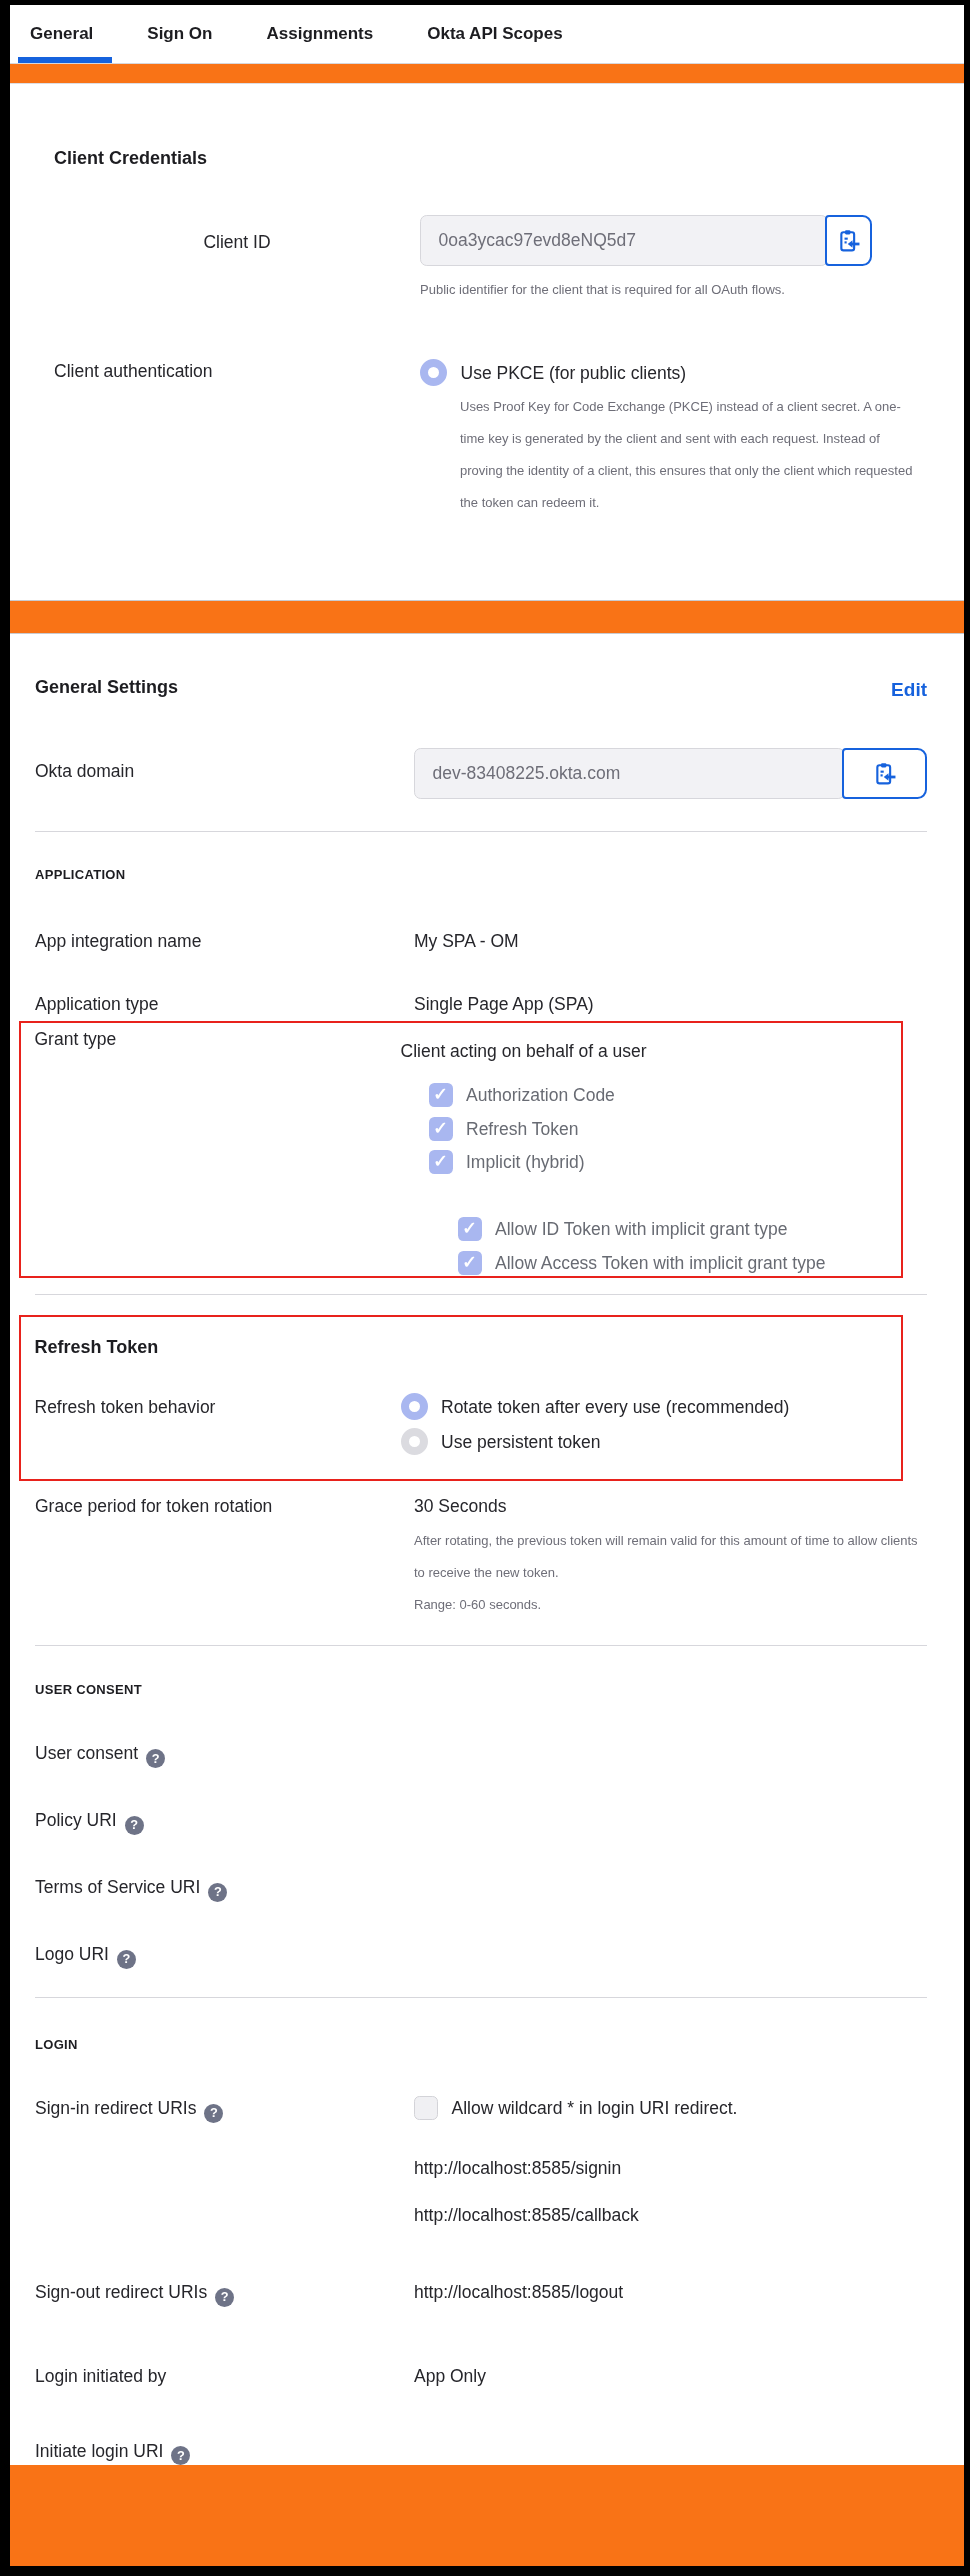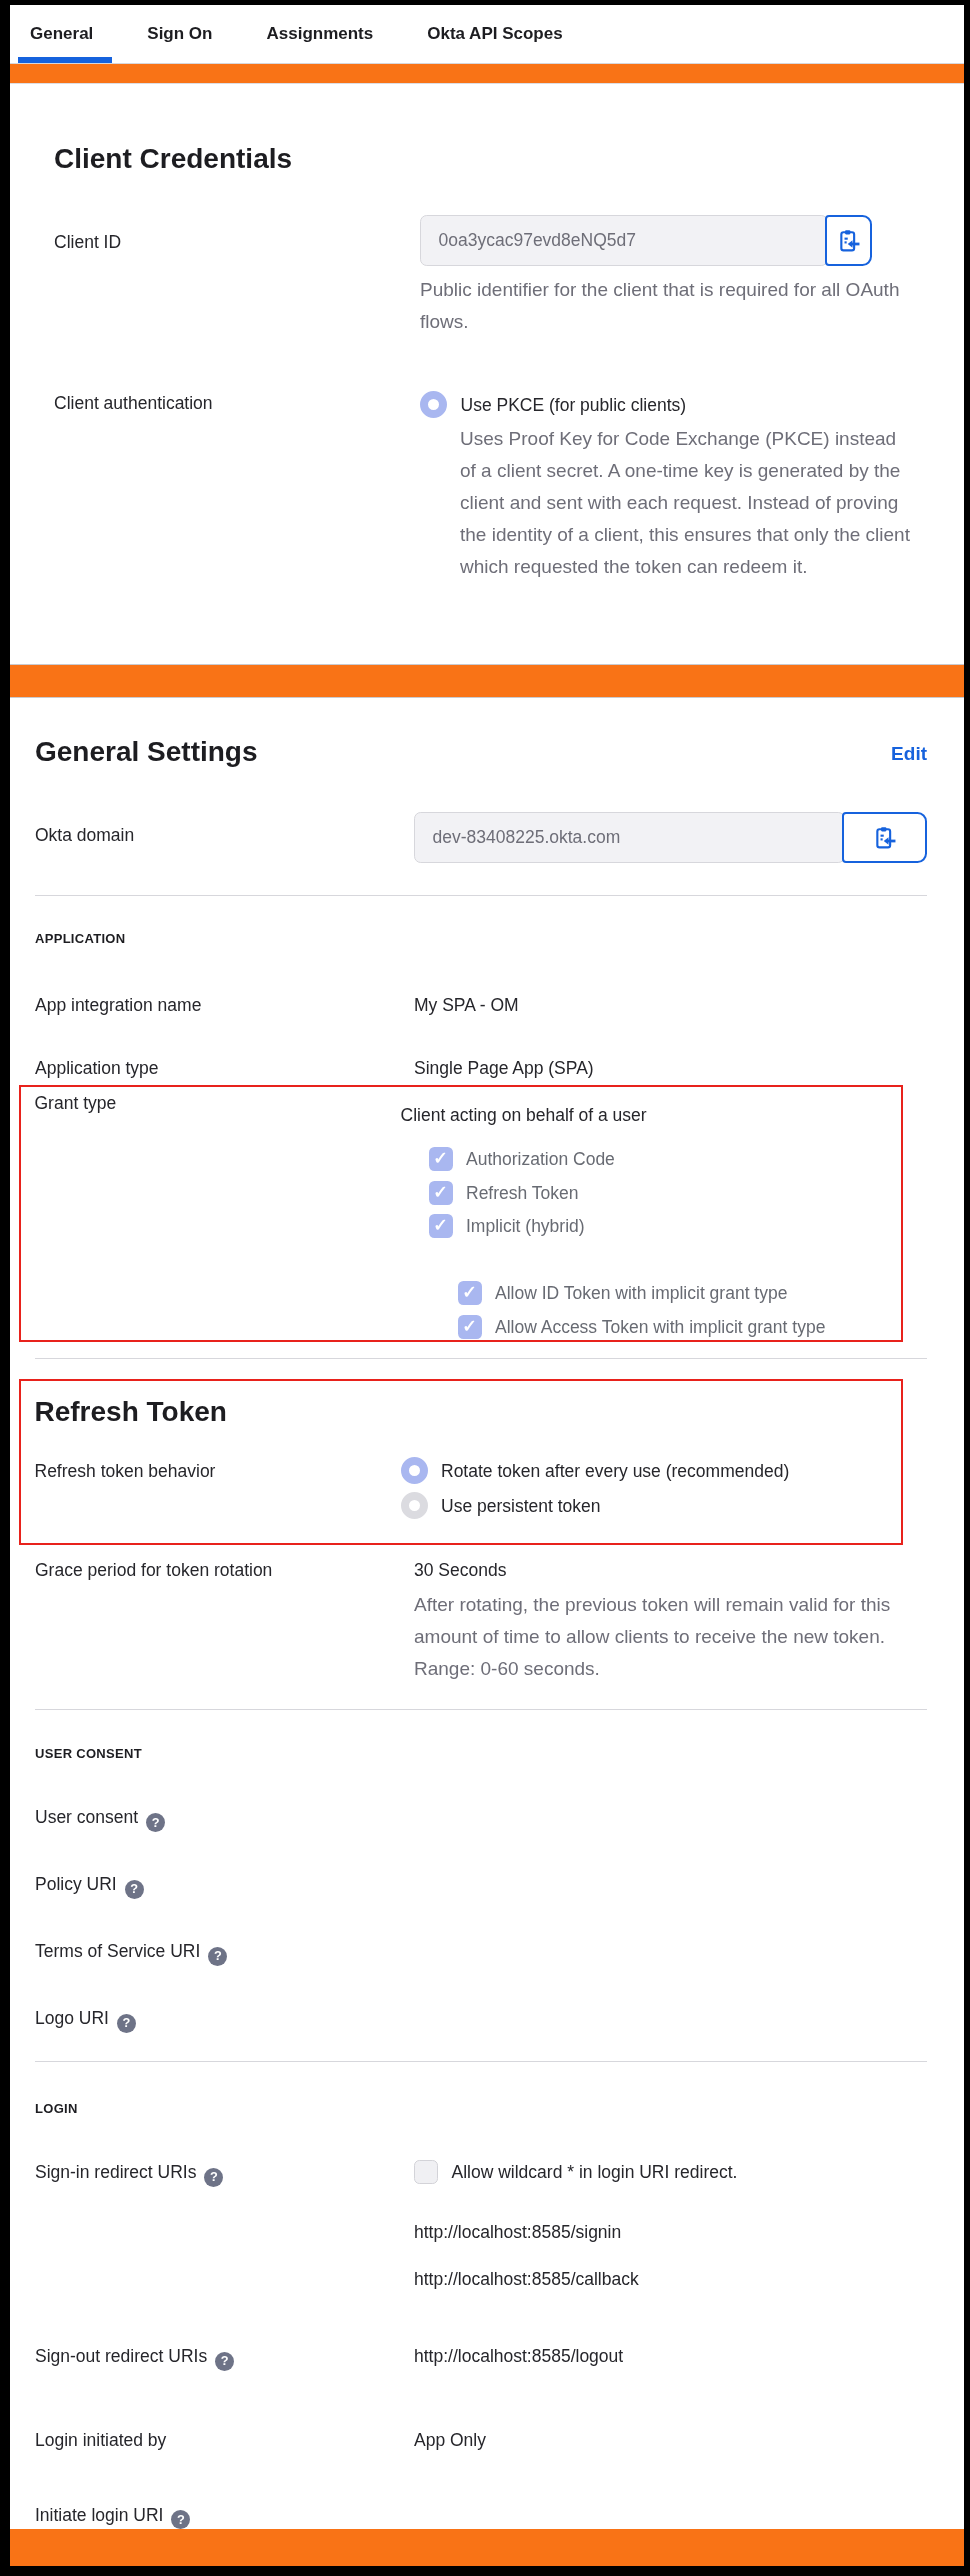--- a/index.html
+++ b/index.html
@@ -15,29 +15,29 @@
     padding-left:20px; border-bottom:1.3px solid #d7d7dc; background:#fff; }
   .tab { position:relative; font-size:17px; font-weight:700; color:#1d1d21;
     padding:17.5px 0; cursor:pointer; white-space:nowrap; }
   .tab.active::after { content:""; position:absolute; left:-12px; right:-19px;
     bottom:-1.3px; height:5.4px; background:#1662dd; }
   
   .card { background:#fff; }
   .card1 { margin-top:19px; border-top:1.3px solid #dddde2; border-bottom:1.3px solid #c9cacf;
     padding:0 47px 81px 44px; }
   .card2 { margin-top:32px; border-top:1.3px solid #c9cacf; padding:0 37px 0 25px; }
-  h2 { font-size:28px; font-weight:700; color:#1d1d21; line-height:27px; }
+  h2 { font-size:18px; font-weight:700; color:#1d1d21; line-height:27px; }
   .caps-heading { font-size:13px; font-weight:700; color:#1d1d21; letter-spacing:0.3px; }
   .row { display:flex; align-items:flex-start; }
   .lbl { flex:none; font-size:17.5px; color:#26262b; line-height:24px; }
   .card1 .lbl { width:366px; }
   .card2 .lbl { width:379px; }
   .val { flex:1 1 auto; min-width:0; }
   .value-text { font-size:17.5px; color:#26262b; line-height:24px; }
-  .help-text { font-size:19px; color:#6e6e78; line-height:32px; }
+  .help-text { font-size:13px; color:#6e6e78; line-height:32px; }
   .divider { border:none; border-top:1.3px solid #d7d7dc; height:0; }
   
   .field { display:flex; align-items:stretch; }
   .field .input { height:51px; background:#f2f2f5; border:1.3px solid #d7d7dc;
     border-radius:6.7px; font-size:17.5px; color:#6e6e78; line-height:48px;
     padding:0 17.5px; white-space:nowrap; overflow:hidden; }
   .copy-btn { height:51px; margin-left:-2.7px; background:#fff; border:2px solid #1662dd;
     border-radius:4px 9.4px 9.4px 4px; display:flex; align-items:center; justify-content:center;
     cursor:pointer; position:relative; z-index:1; }
   .copy-btn svg { display:block; }
@@ -76,21 +76,21 @@
     <div class="tab active">General</div>
     <div class="tab">Sign On</div>
     <div class="tab">Assignments</div>
     <div class="tab">Okta API Scopes</div>
   </div>
 
   <div class="card card1">
     <h2 style="padding-top:61px;">Client Credentials</h2>
 
     <div class="row" style="margin-top:43px;">
-      <div class="lbl" style="padding-top:15px;">Client ID</div>
+      <div class="lbl" style="padding-top:15px;text-align:center;">Client ID</div>
       <div class="val">
         <div class="field">
           <div class="input" style="width:408px;">0oa3ycac97evd8eNQ5d7</div>
           <div class="copy-btn" style="width:47px;">
             <span>
               <svg width="25.6" height="25.6" viewBox="0 0 24 24" fill="none" stroke="#1662dd" stroke-width="2">
                 <rect x="5" y="4" width="12" height="17" rx="2"></rect>
                 <rect x="8.5" y="2" width="5" height="4" rx="1" fill="#1662dd" stroke="none"></rect>
                 <line x1="8" y1="10" x2="11" y2="10"></line>
                 <line x1="8" y1="13.5" x2="10" y2="13.5"></line>

